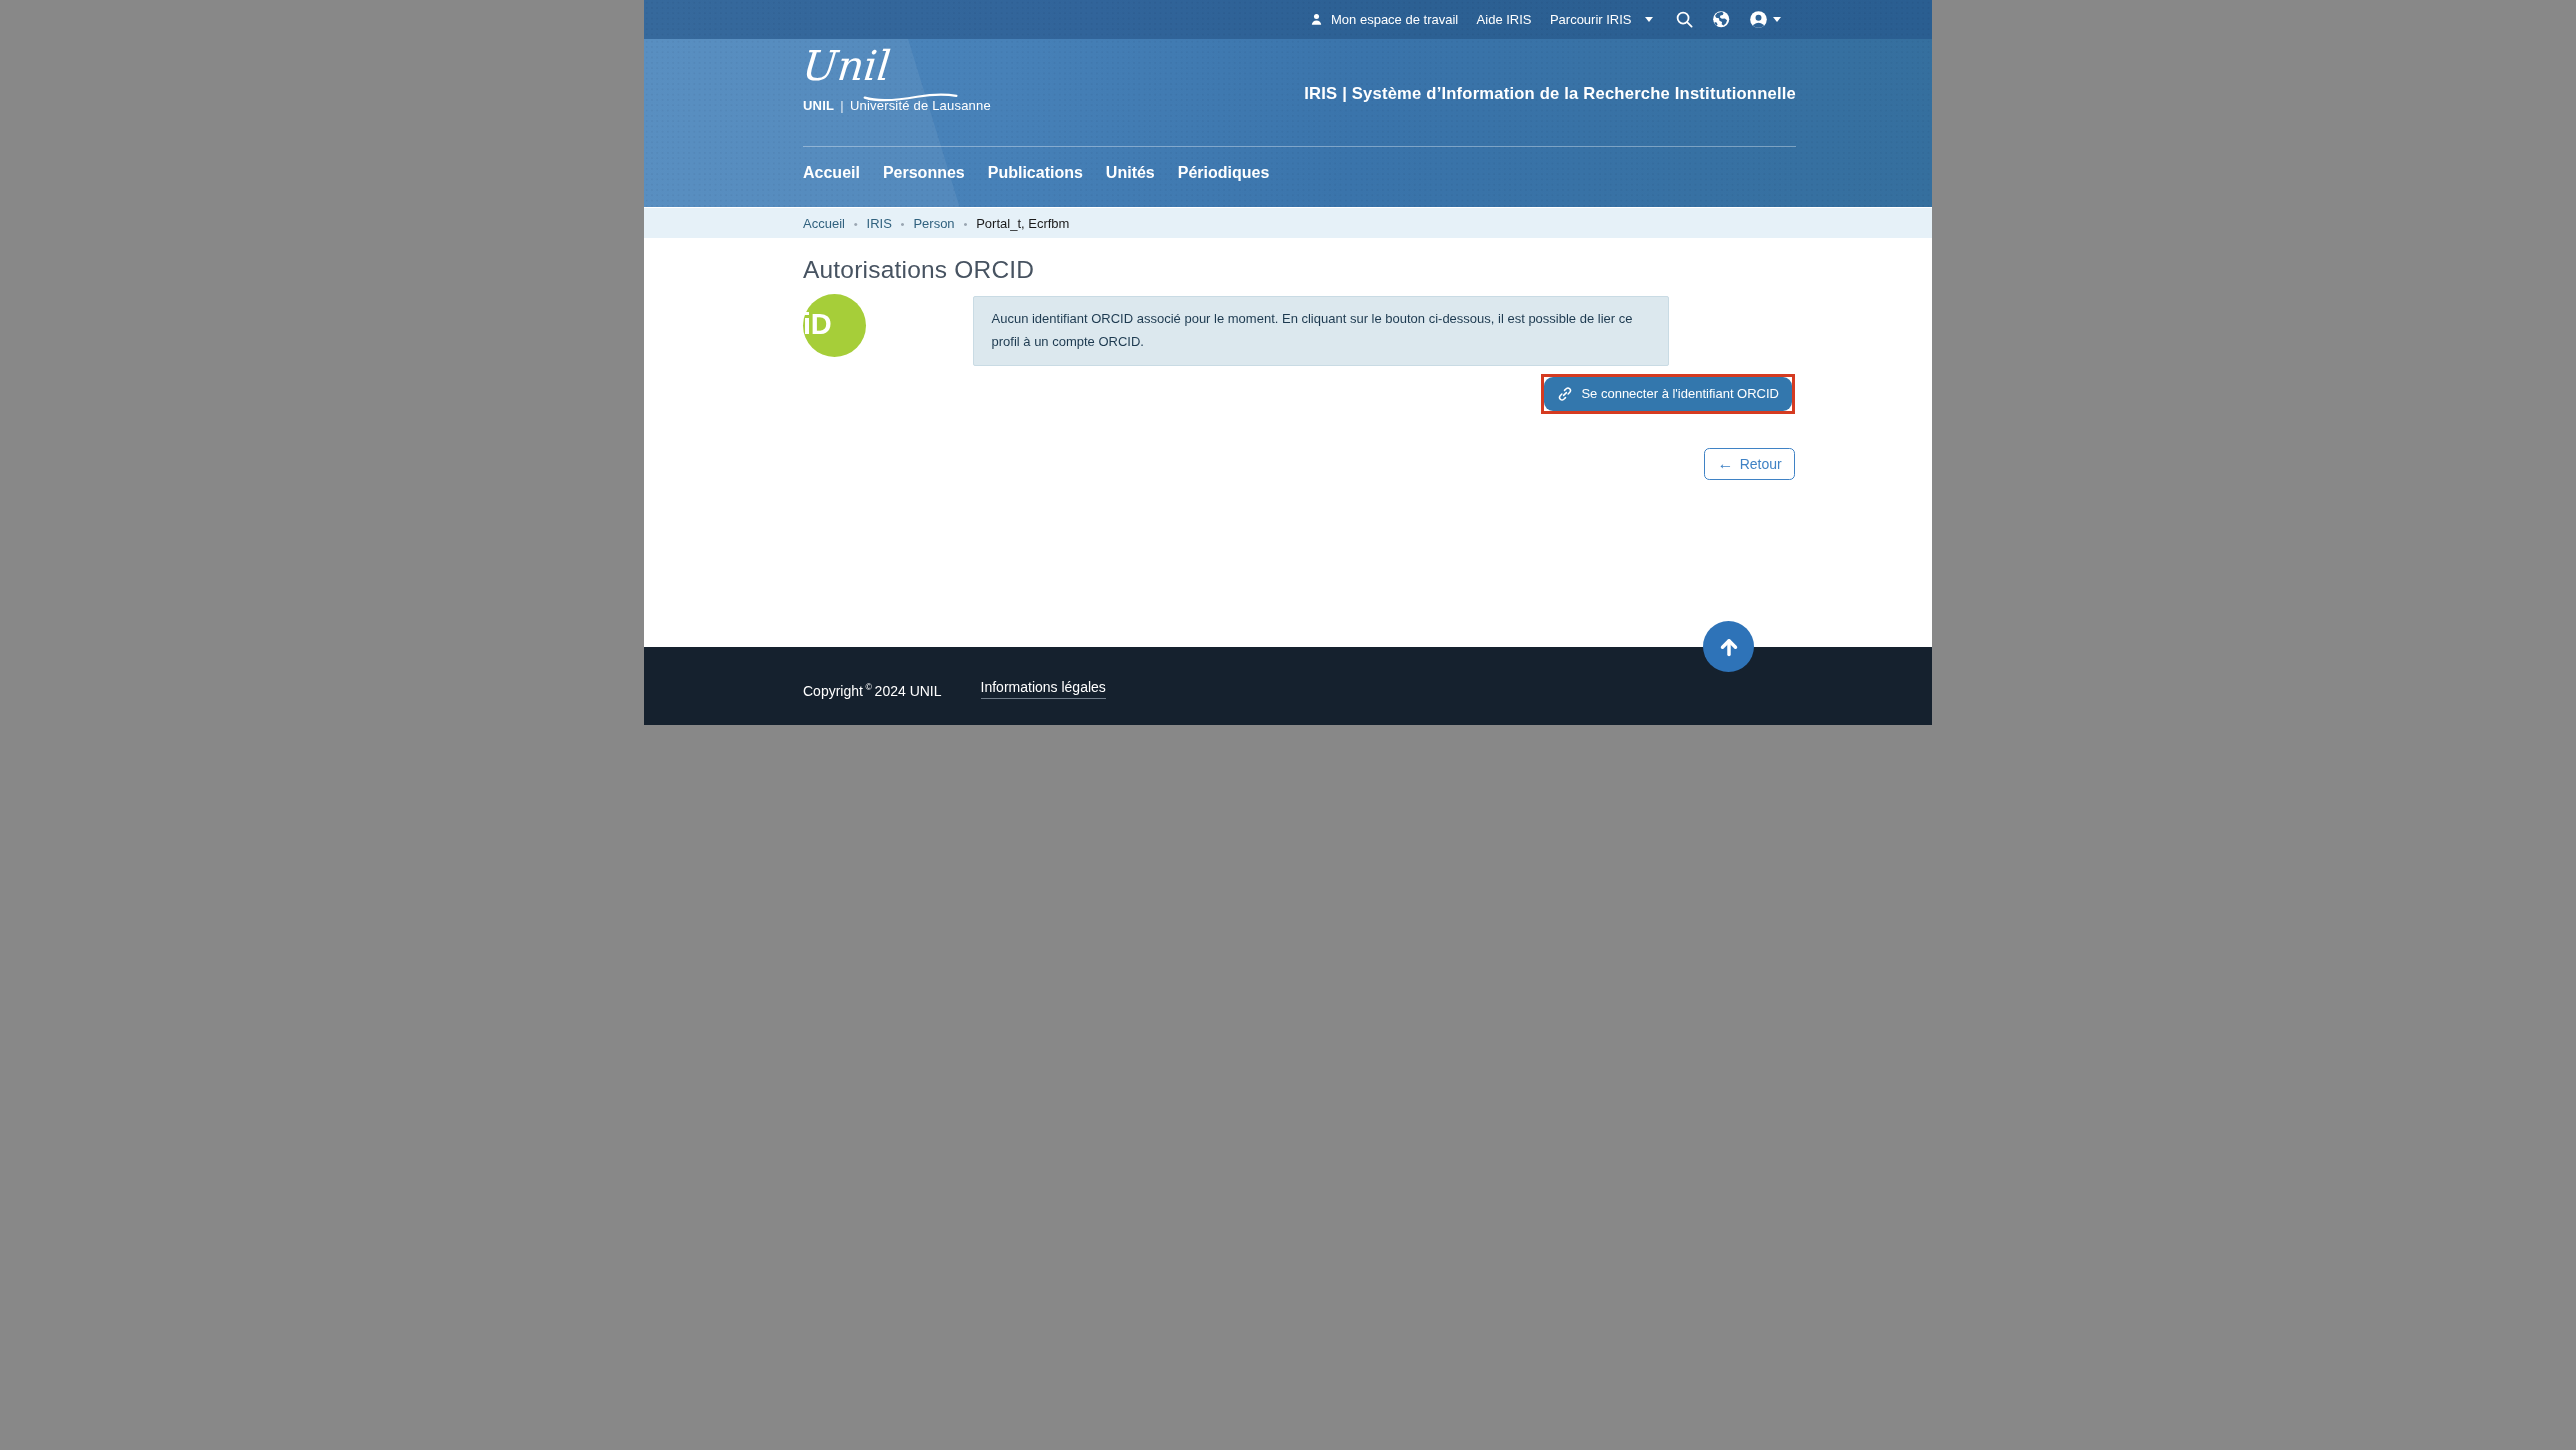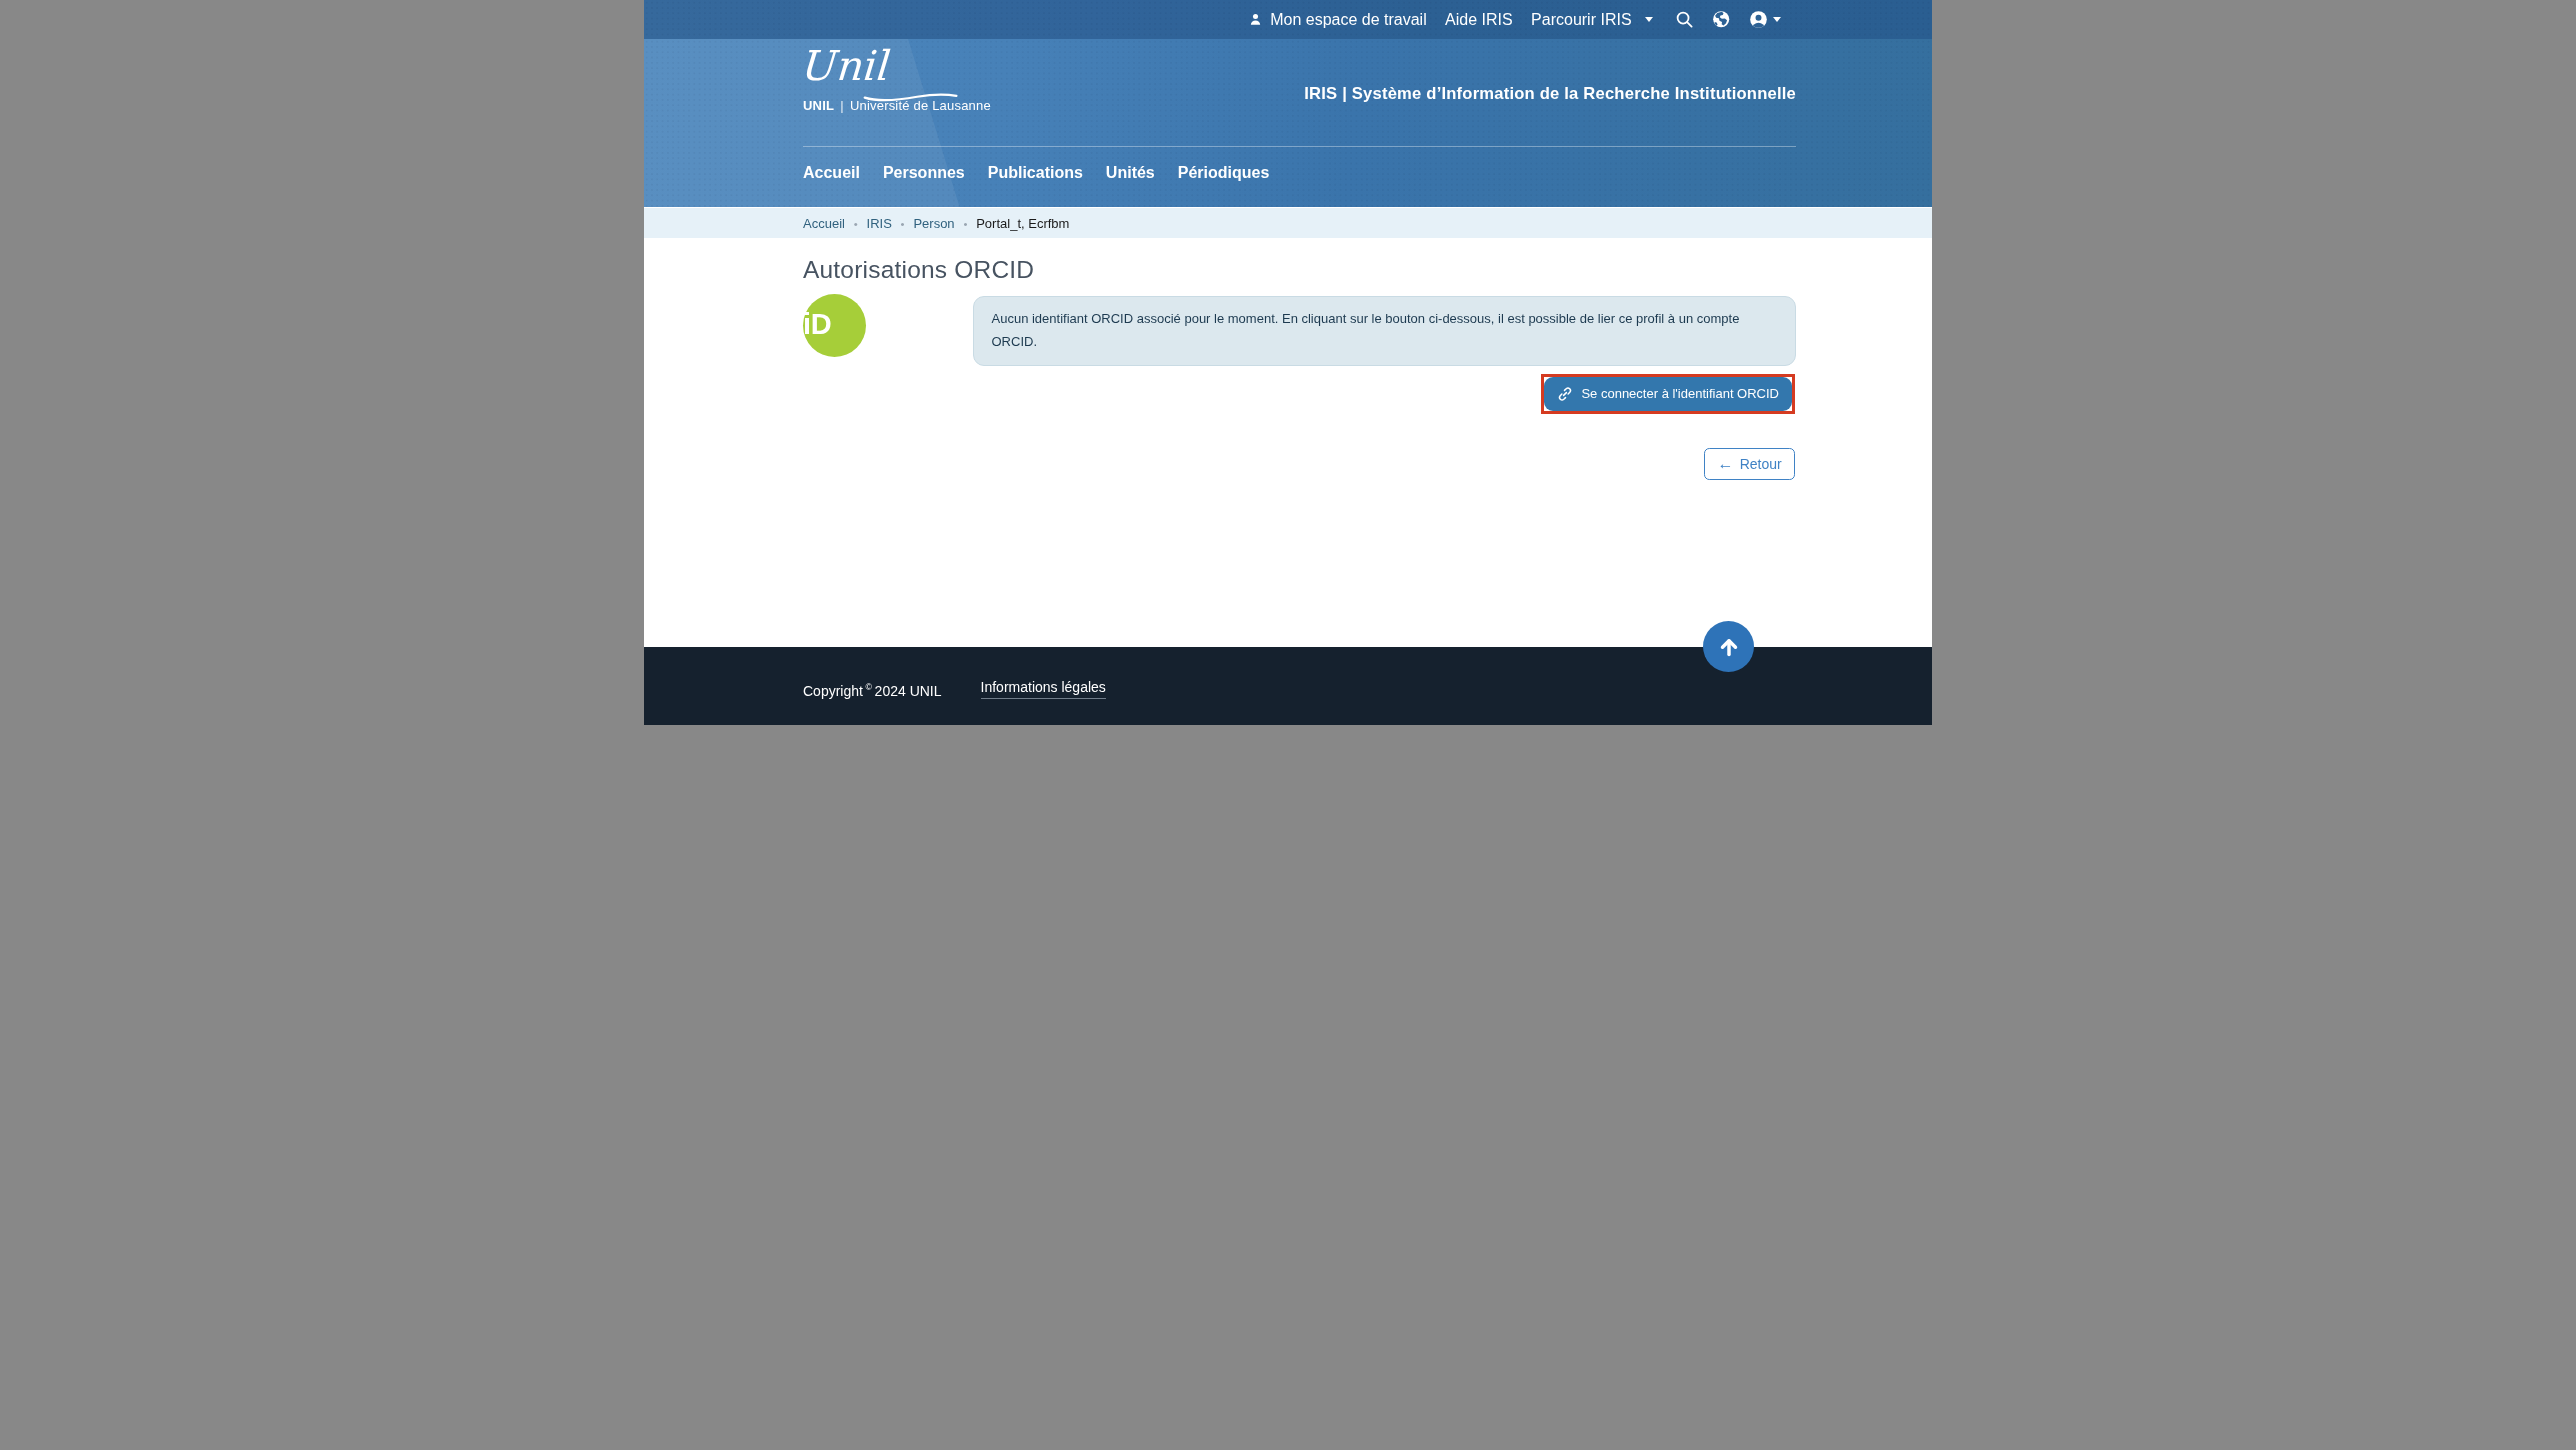--- a/index.html
+++ b/index.html
@@ -15,21 +15,21 @@
     --orcid:#a6ce39;
   }
   *{box-sizing:border-box;margin:0;padding:0}
   html,body{margin:0;background:#888}
   body{font-family:"Liberation Sans","DejaVu Sans",sans-serif;}
   .page{position:relative;width:1288px;height:725px;background:#fff;overflow:hidden;margin:0 auto;}
 
   
   .topbar{position:absolute;left:0;top:0;width:100%;height:39px;
     background:linear-gradient(to right,#36699c 0%,#31649a 35%,#2c6093 60%,#2a5e91 100%);
-    display:flex;align-items:center;justify-content:flex-end;padding-right:151px;gap:18.4px;color:#fff;font-size:16px;}
+    display:flex;align-items:center;justify-content:flex-end;padding-right:151px;gap:18.4px;color:#fff;font-size:13px;}
   .topbar::after{content:"";position:absolute;inset:0;pointer-events:none;
     background-image:radial-gradient(rgba(0,10,40,.16) 0.9px,transparent 1.1px);background-size:5.3px 5.3px;opacity:.35;}
   .tb-item{display:flex;align-items:center;gap:7px;color:#fff;text-decoration:none;cursor:pointer;position:relative;z-index:2;}
   .tb-iconbtn{display:flex;align-items:center;cursor:pointer;position:relative;z-index:2;}
   .caret{width:0;height:0;border-left:4.4px solid transparent;border-right:4.4px solid transparent;border-top:5.3px solid #fff;display:inline-block;}
   .tb-item .caret{margin-left:6.1px;}
 
   
   .header{position:absolute;left:0;top:39px;width:100%;height:168px;
     background:linear-gradient(97deg,var(--header1) 0%,#4781b8 28%,var(--header2) 55%,var(--header3) 100%);}
@@ -55,22 +55,22 @@
   .breadcrumb a{color:var(--breadcrumb-link);text-decoration:none;cursor:pointer;}
   .breadcrumb .bsep{color:var(--breadcrumb-sep);font-size:11.4px;}
   .breadcrumb .current{color:var(--breadcrumb-current);}
 
   
   .main{position:absolute;left:0;top:238px;width:100%;height:408px;background:#fff;}
   .page-title{position:absolute;left:159px;top:17.5px;font-size:24.5px;font-weight:500;color:var(--heading);letter-spacing:0.2px;}
   .orcid-badge{position:absolute;left:159px;top:56px;width:63px;height:63px;border-radius:50%;background:var(--orcid);
     display:flex;align-items:center;justify-content:flex-start;color:#fff;font-size:29px;font-weight:bold;letter-spacing:-0.4px;}
   .orcid-badge span{transform:translateY(-0.9px);}
-  .notice{position:absolute;left:329px;top:58px;width:823px;min-height:63px;background:var(--notice-bg);
-    border:0.9px solid var(--notice-border);border-radius:11px;padding:11.4px 17.5px;color:var(--notice-text);
+  .notice{position:absolute;left:329px;top:58px;width:696px;min-height:63px;background:var(--notice-bg);
+    border:0.9px solid var(--notice-border);border-radius:2px;padding:11.4px 17.5px;color:var(--notice-text);
     font-size:13px;line-height:1.75;}
   .connect-wrap{position:absolute;top:136px;right:137px;border:3.5px solid var(--accent);}
   .btn-primary{display:flex;align-items:center;gap:8px;background:var(--primary);color:#fff;border:none;
     font-size:13px;padding:8.8px 13px;border-radius:9px;cursor:pointer;font-family:inherit;}
   .btn-back{position:absolute;top:210px;right:137px;display:flex;align-items:center;gap:6.1px;background:#fff;
     color:var(--retour);border:0.9px solid var(--retour);border-radius:5.3px;font-size:14px;padding:7px 12.3px;cursor:pointer;font-family:inherit;}
   .btn-back .arrow{font-size:16px;line-height:1;}
 
   
   .footer{position:absolute;left:0;top:647px;width:100%;height:79px;background:var(--footer-bg);color:#fff;}

